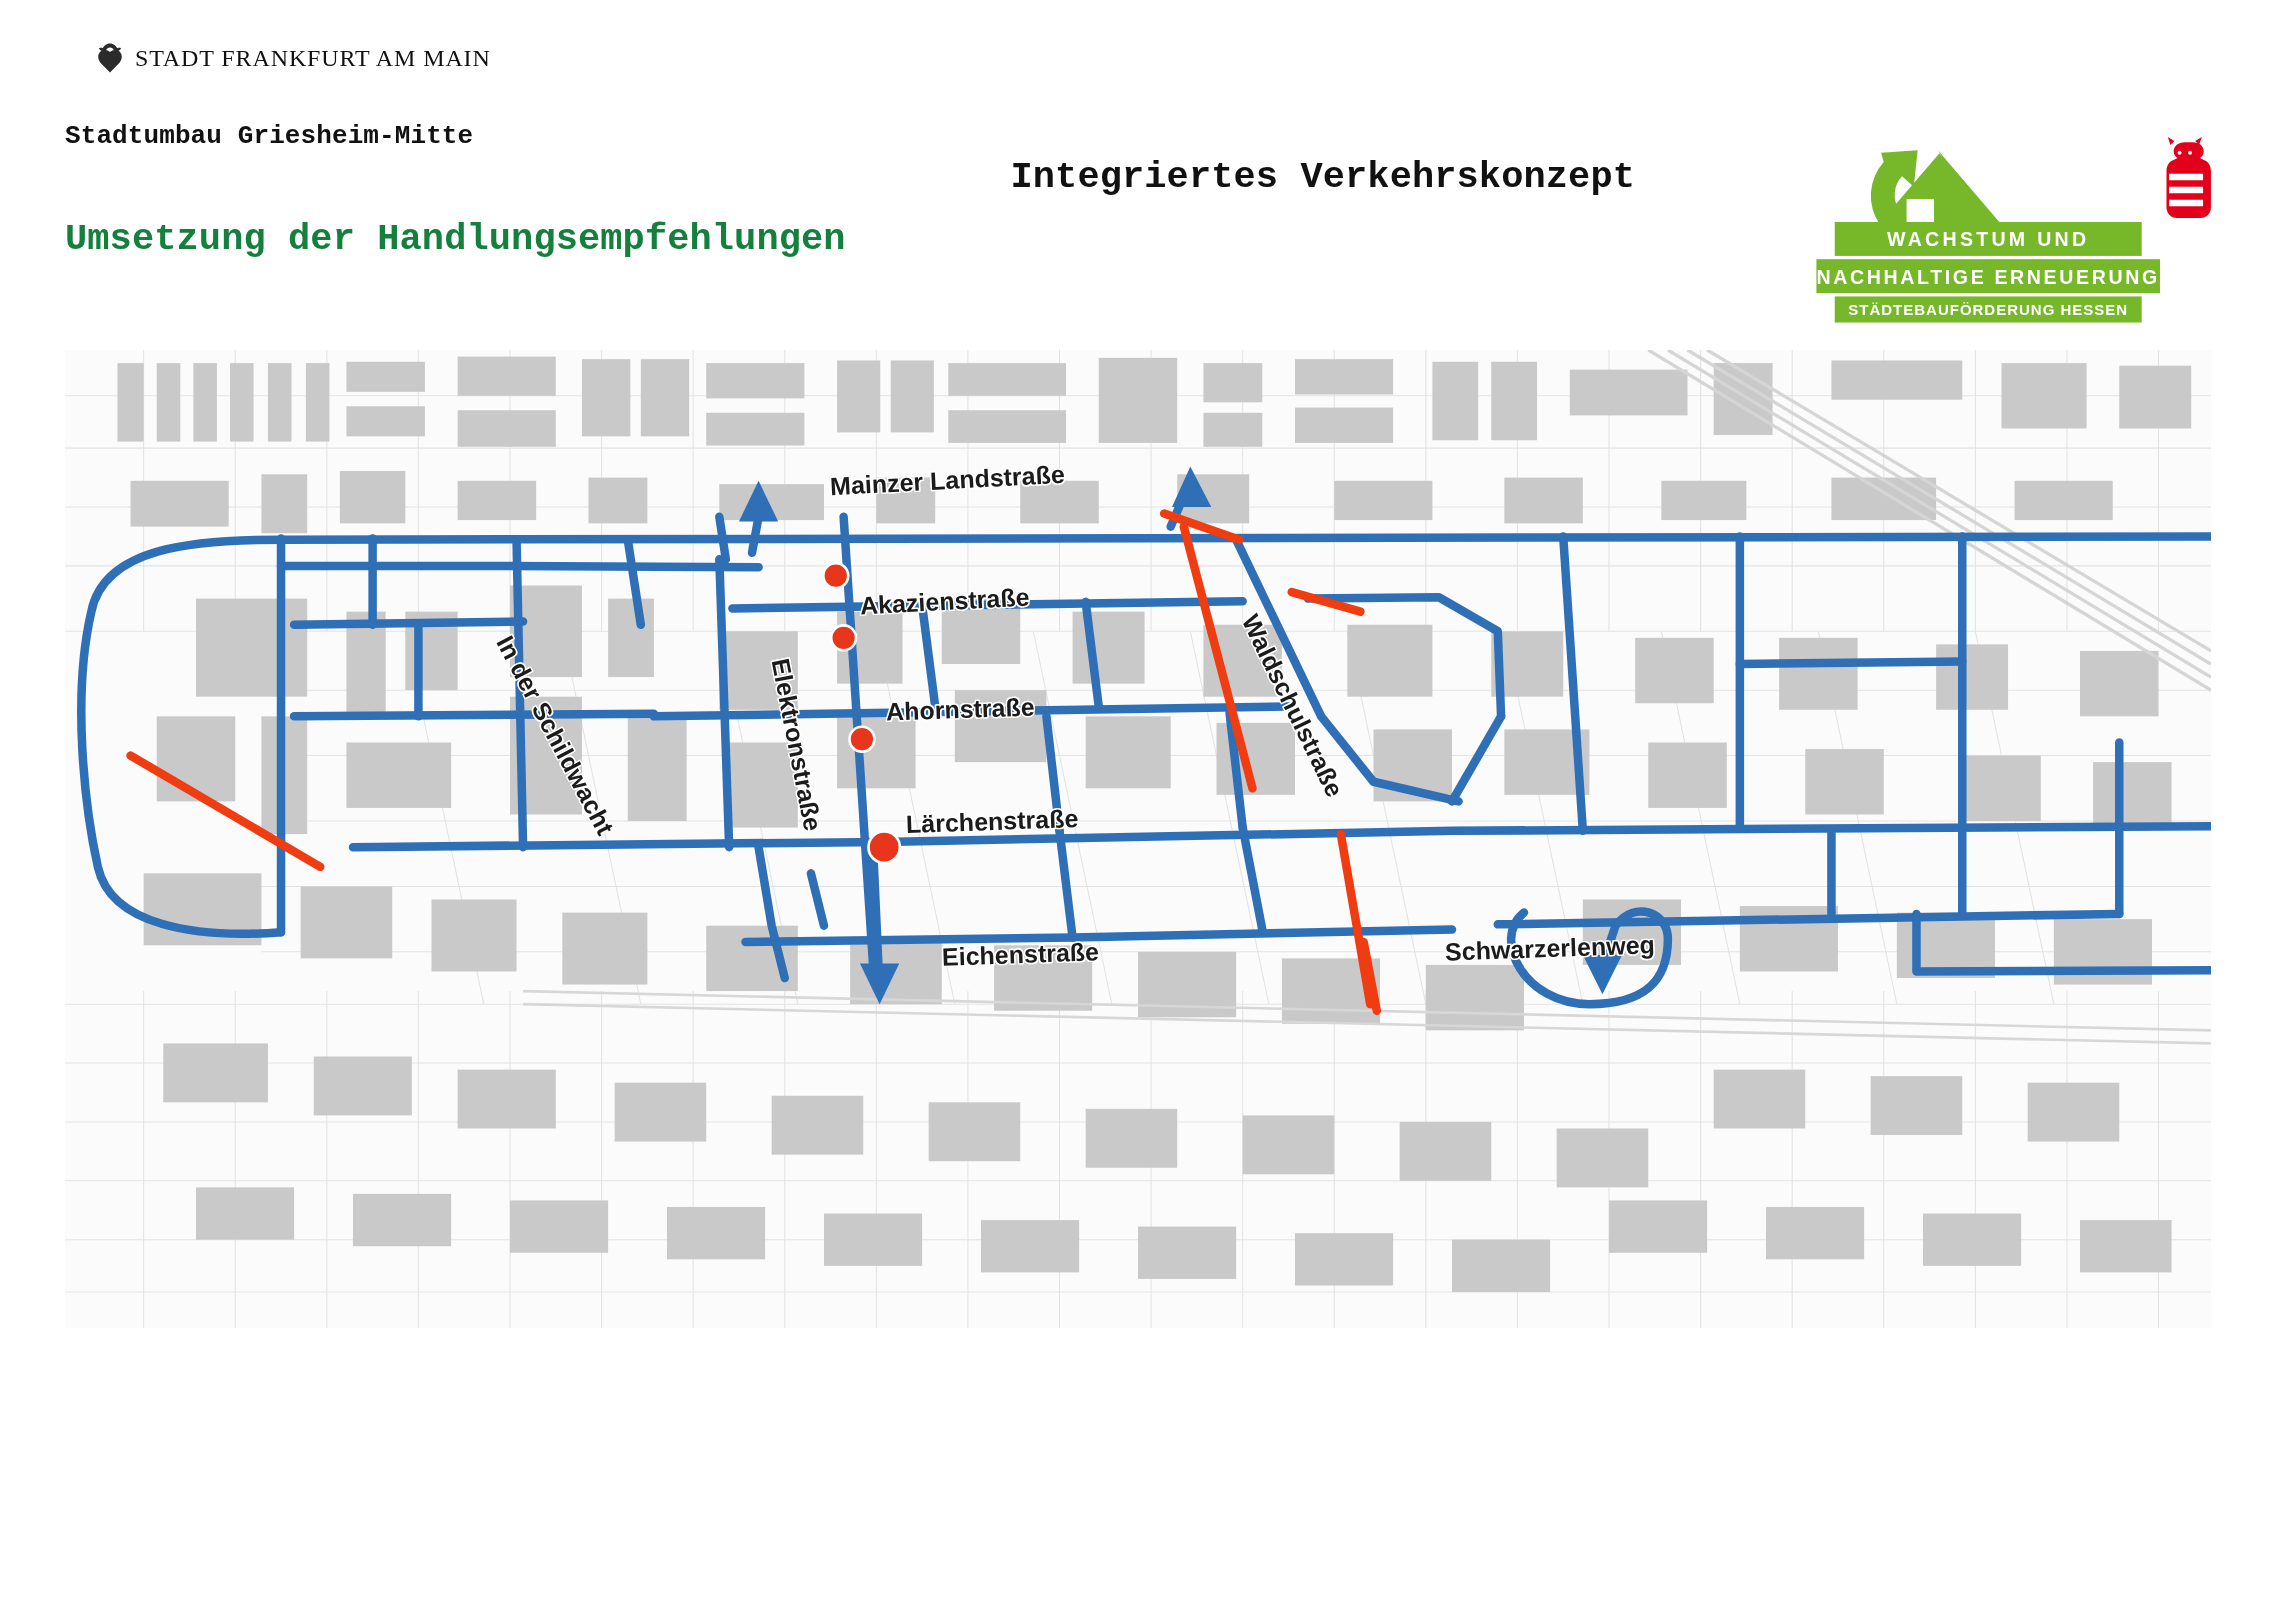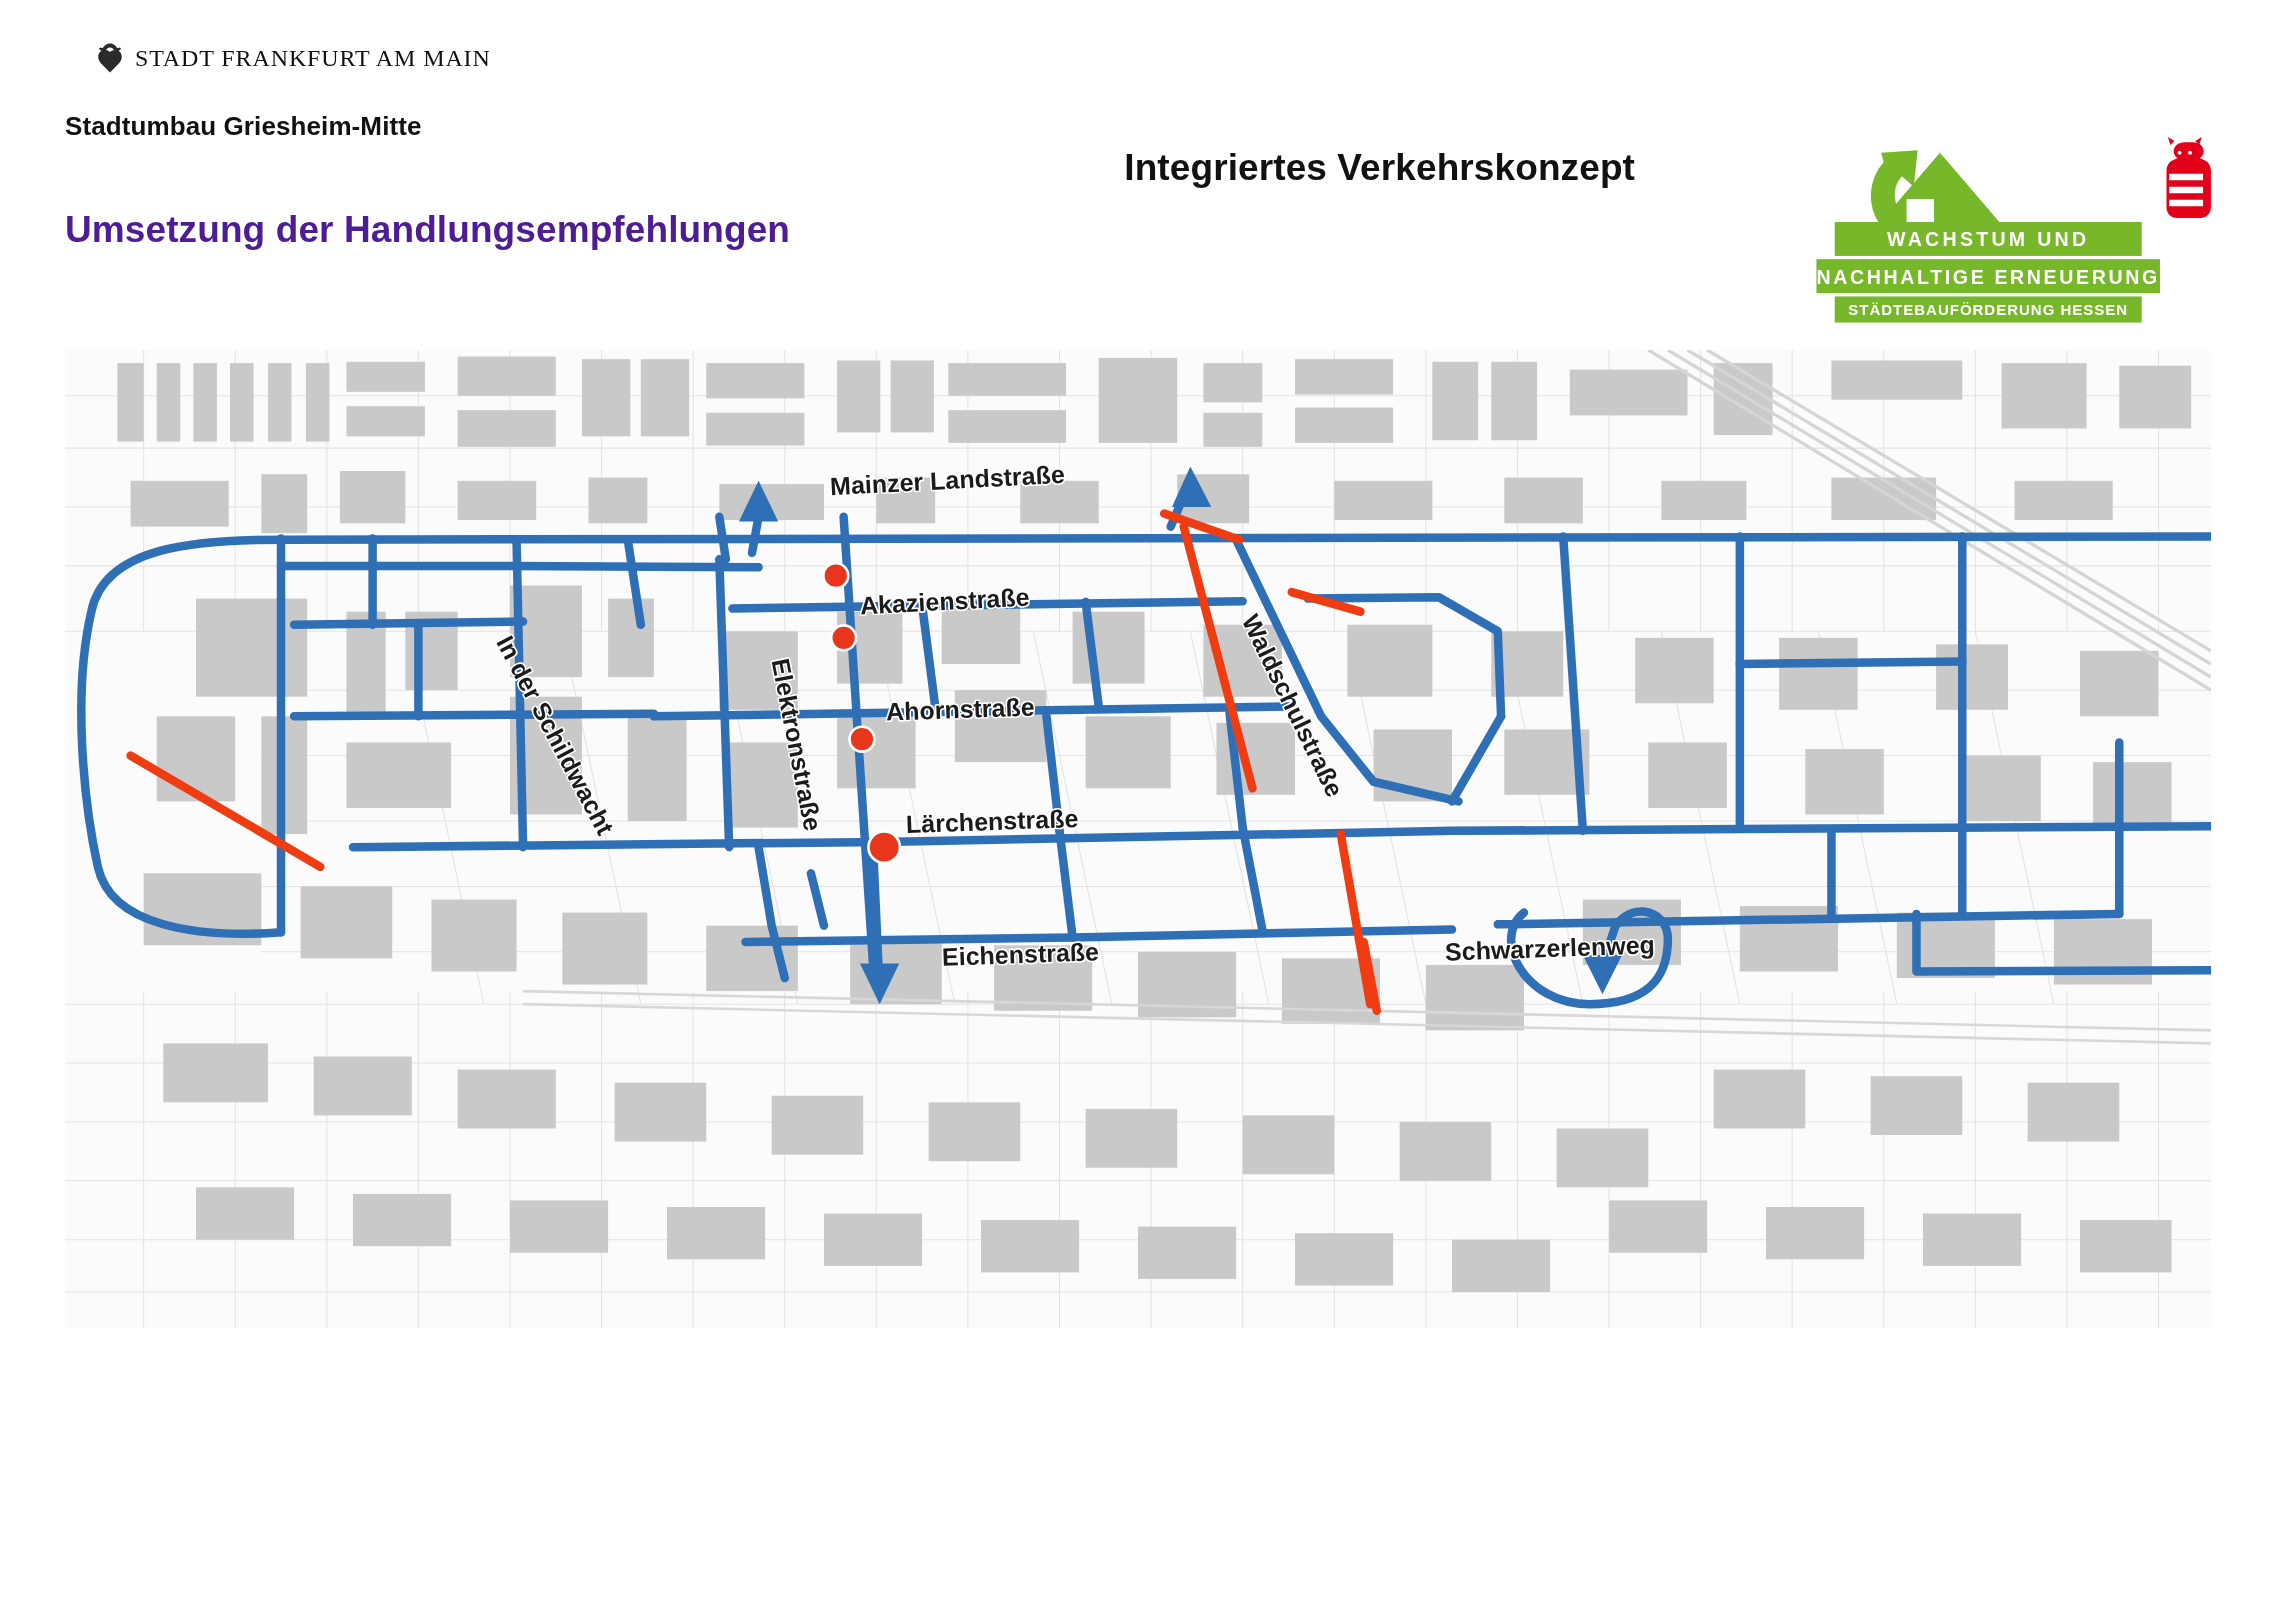--- a/index.html
+++ b/index.html
@@ -37,42 +37,43 @@
     font-family: "Liberation Serif", serif;
     font-size: 24px;
     letter-spacing: 0.9px;
     white-space: nowrap;
     color: #111;
   }
 
   #title-block {
     position: absolute;
     left: 65px;
-    top: 111px;
+    top: 121px;
     width: 1570px;
+    font-family: Liberation Mono, monospace;
   }
   .t-sub {
     font-size: 26px;
     font-weight: bold;
     color: #111;
     letter-spacing: 0.1px;
     margin-bottom: 5.2px;
   }
   .t-main {
     font-size: 37px;
     font-weight: bold;
     color: #111;
     letter-spacing: 0.1px;
     margin-bottom: 19.6px;
     text-align: right;
   }
   .t-main2 {
     font-size: 37px;
     font-weight: bold;
-    color: #4c1d95;
+    color: #15803d;
     letter-spacing: 0.1px;
   }
 
   
   #wachstum-logo {
     position: absolute;
     right: 68px;
     top: 124px;
     width: 458px;
     height: 209px;

